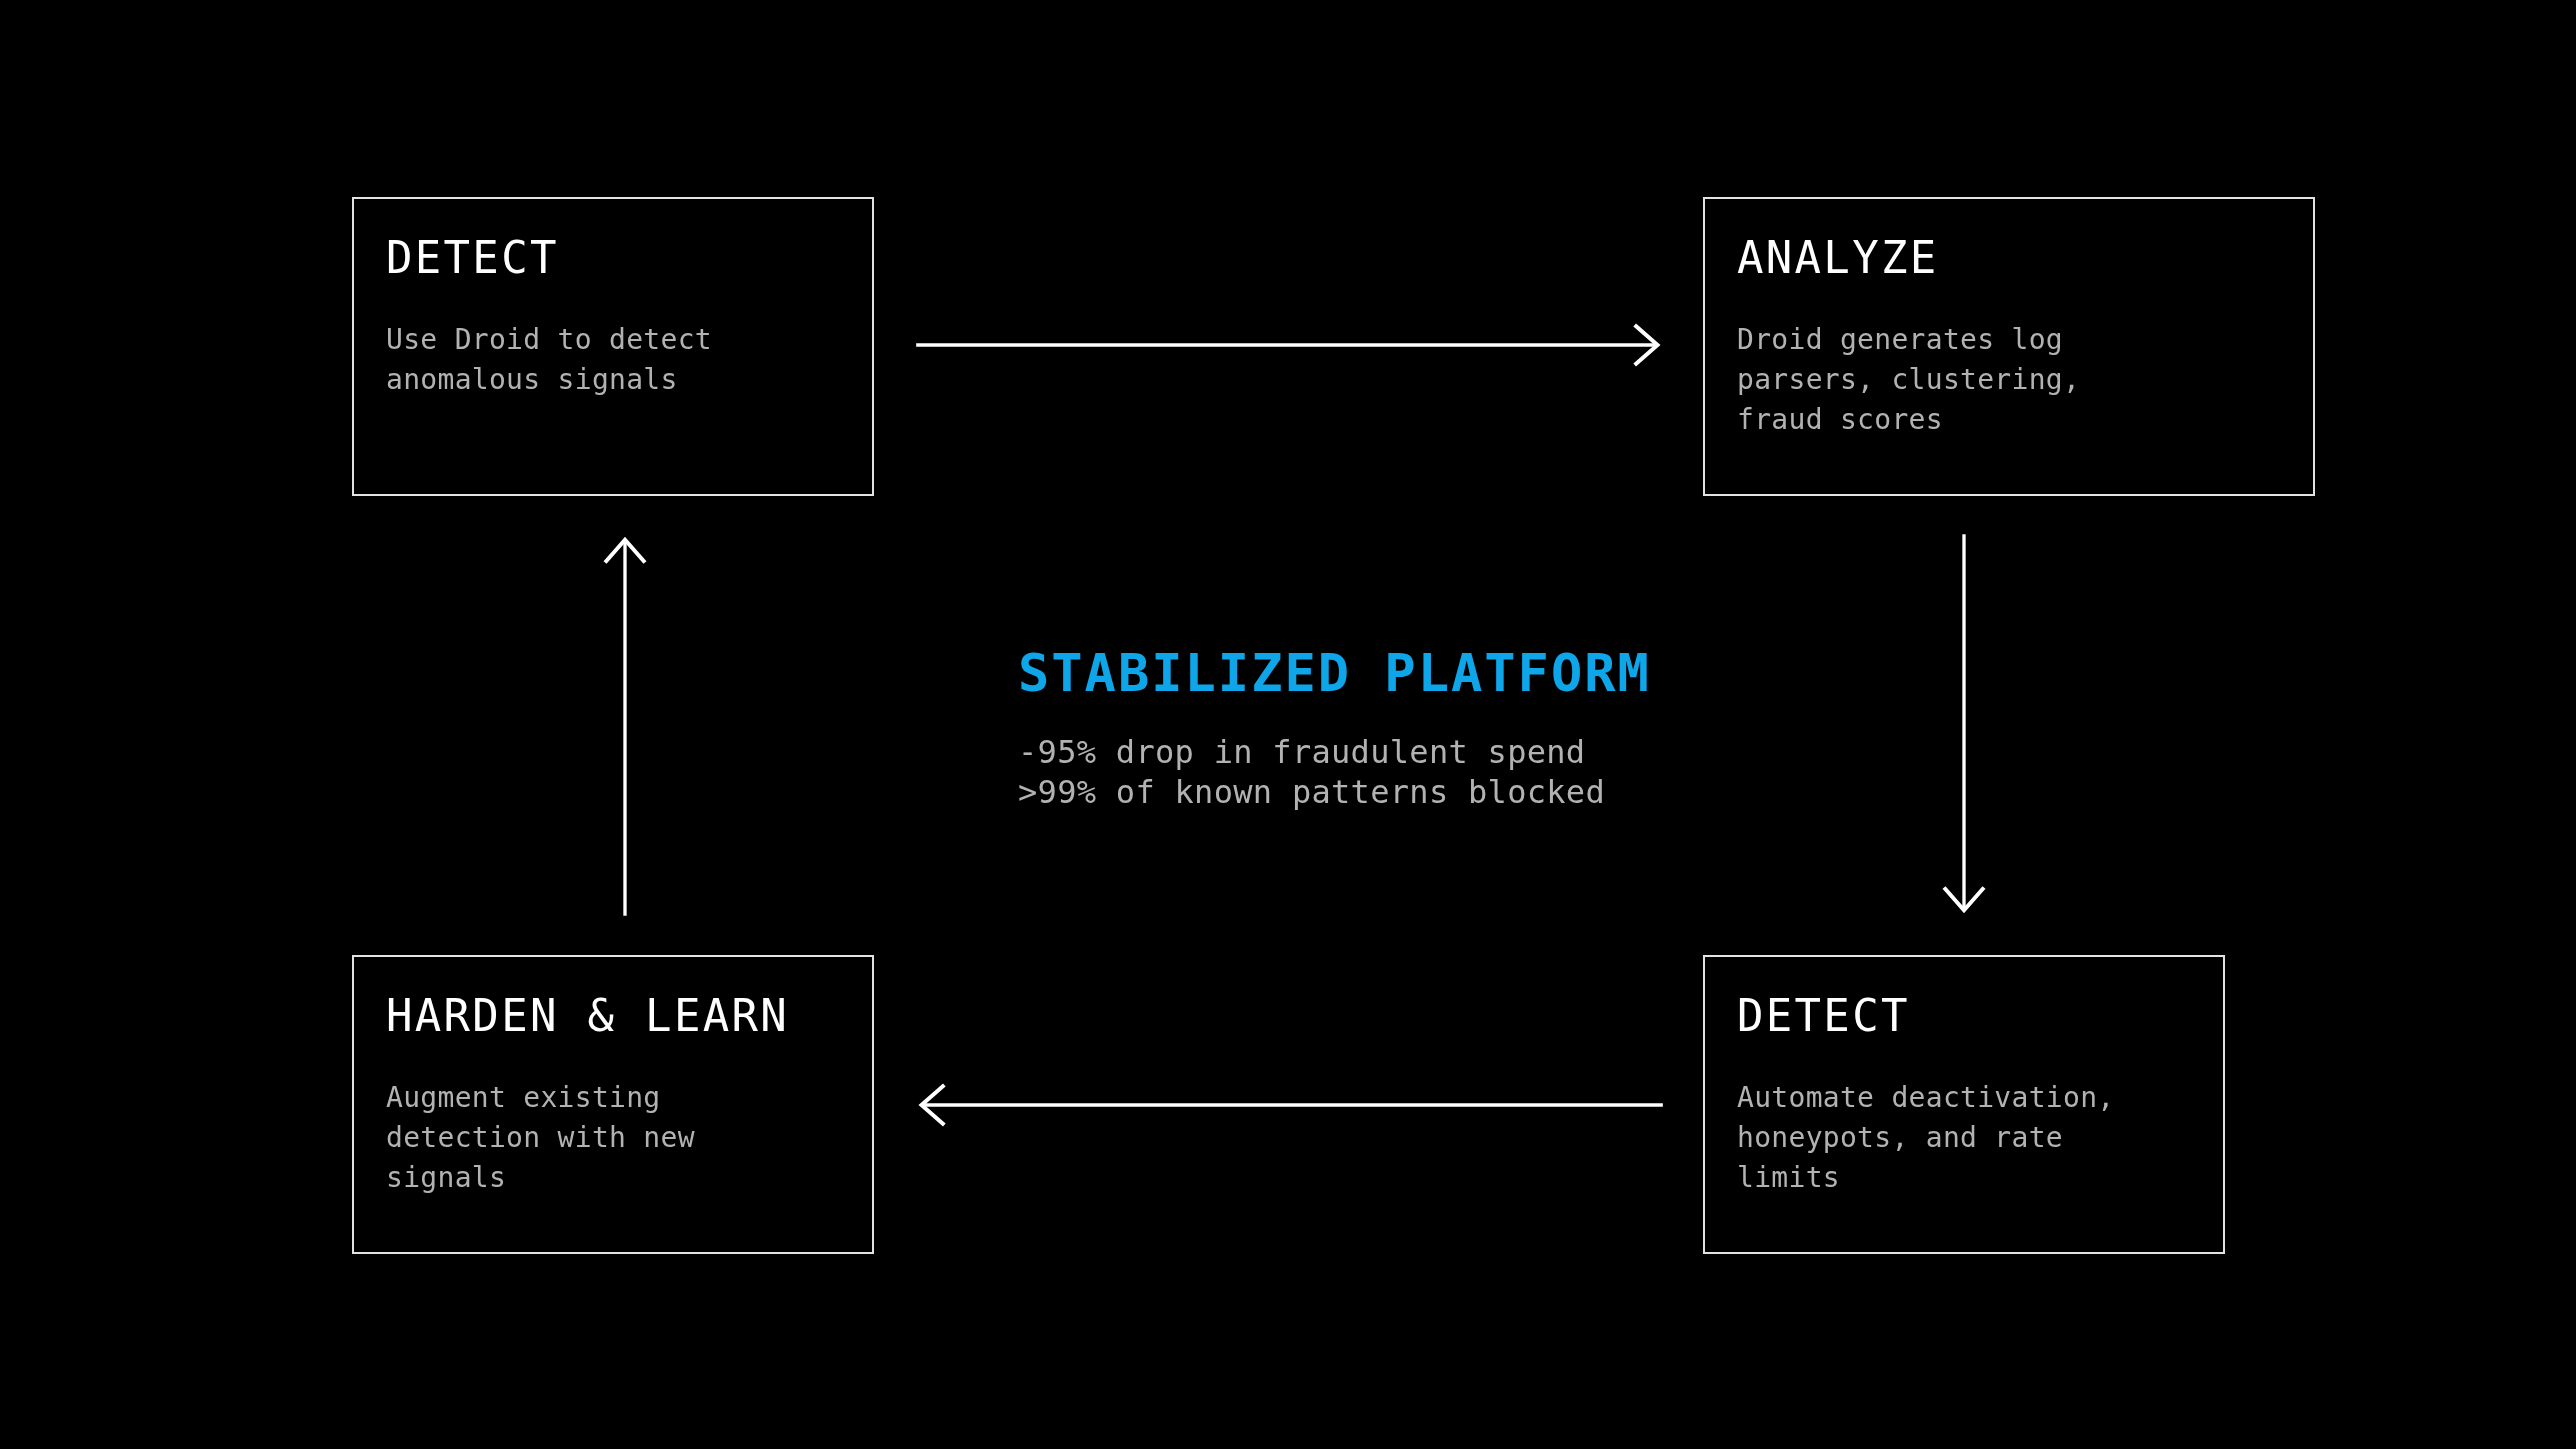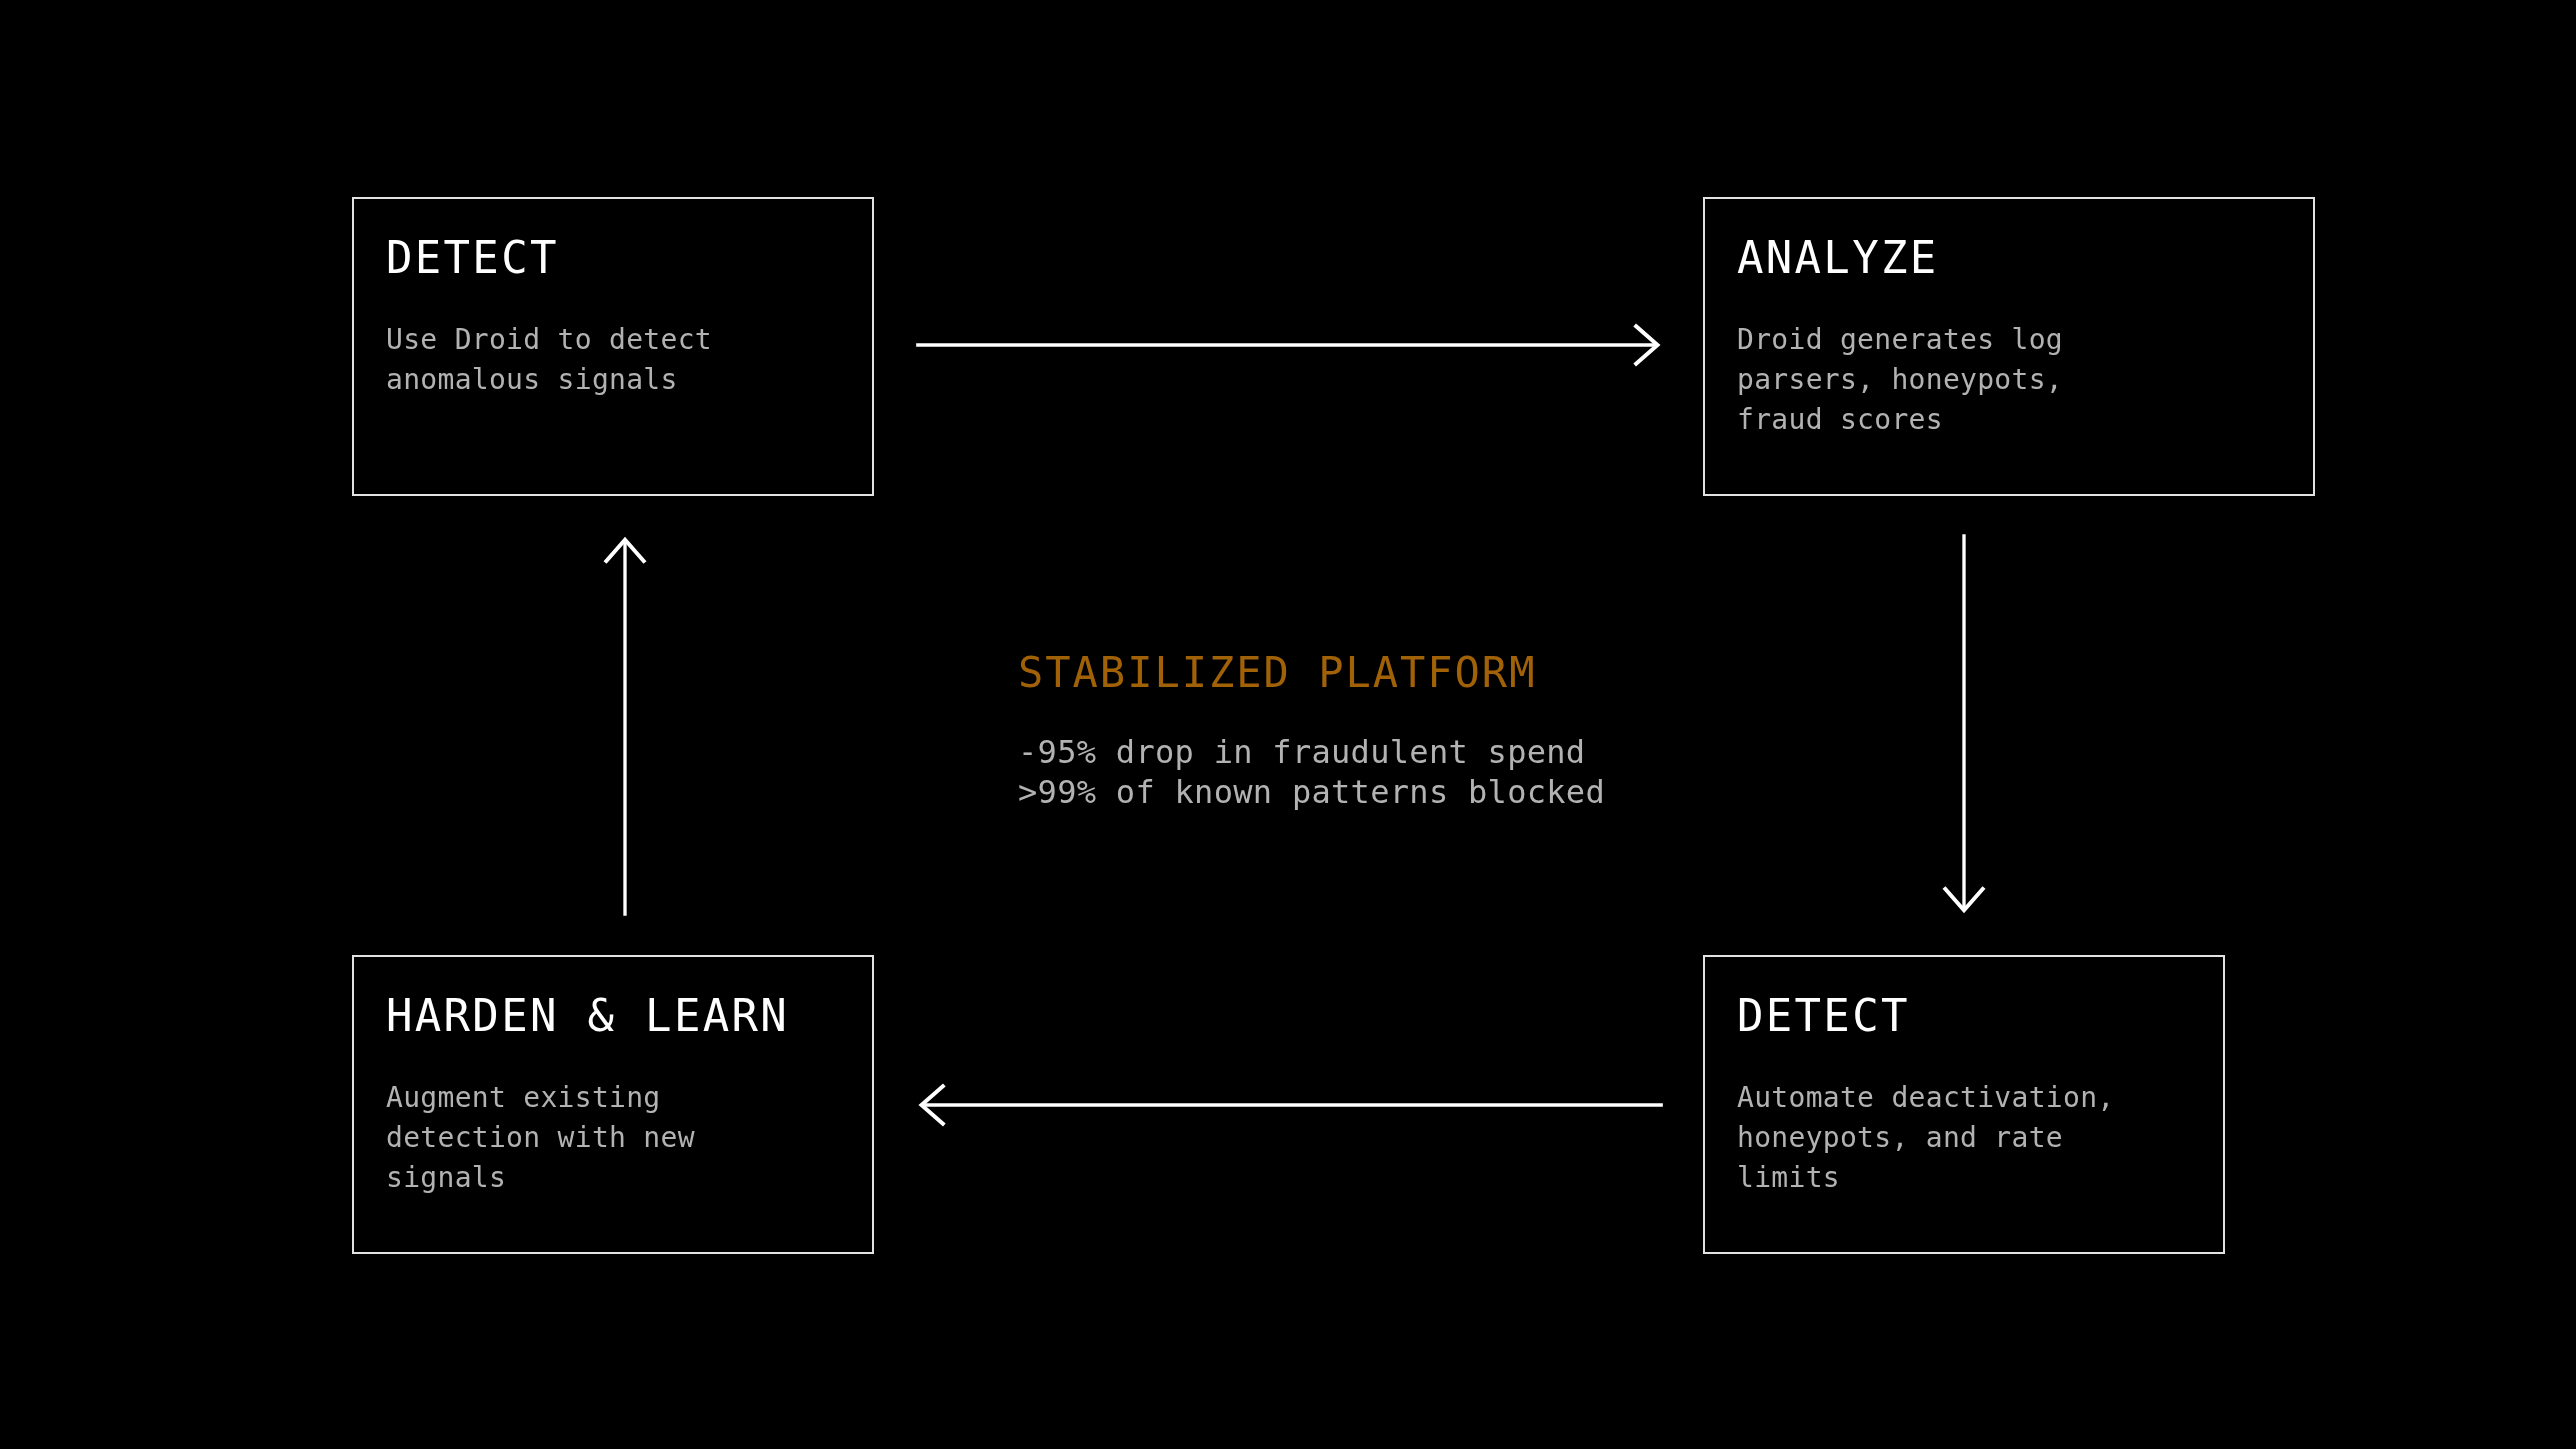--- a/index.html
+++ b/index.html
@@ -57,25 +57,26 @@
   #node-contain { left: 1703px; top: 955px; width: 522px; height: 299px; }
 
   
   #center-block {
     position: absolute;
     left: 1018px;
     top: 651px;
     width: 671px;
   }
   #center-title {
-    color: #a16207;
-    font-size: 42px;
+    color: #0ea5e9;
+    font-size: 52px;
     line-height: 44px;
     letter-spacing: 2px;
     white-space: nowrap;
+    font-weight: bold;
   }
   #center-lines {
     color: #b2b2b2;
     font-size: 32px;
     line-height: 40px;
     letter-spacing: 0.3px;
     margin-top: 37px;
     white-space: pre-line;
   }
 
@@ -113,21 +114,21 @@
       <div class="node-title">DETECT</div>
       <div class="node-body">Use Droid to detect
 anomalous signals</div>
     </div>
   </div>
 
   <div class="node" id="node-analyze">
     <div class="node-inner">
       <div class="node-title">ANALYZE</div>
       <div class="node-body">Droid generates log
-parsers, honeypots,
+parsers, clustering,
 fraud scores</div>
     </div>
   </div>
 
   <div class="node" id="node-contain">
     <div class="node-inner">
       <div class="node-title">DETECT</div>
       <div class="node-body">Automate deactivation,
 honeypots, and rate
 limits</div>

